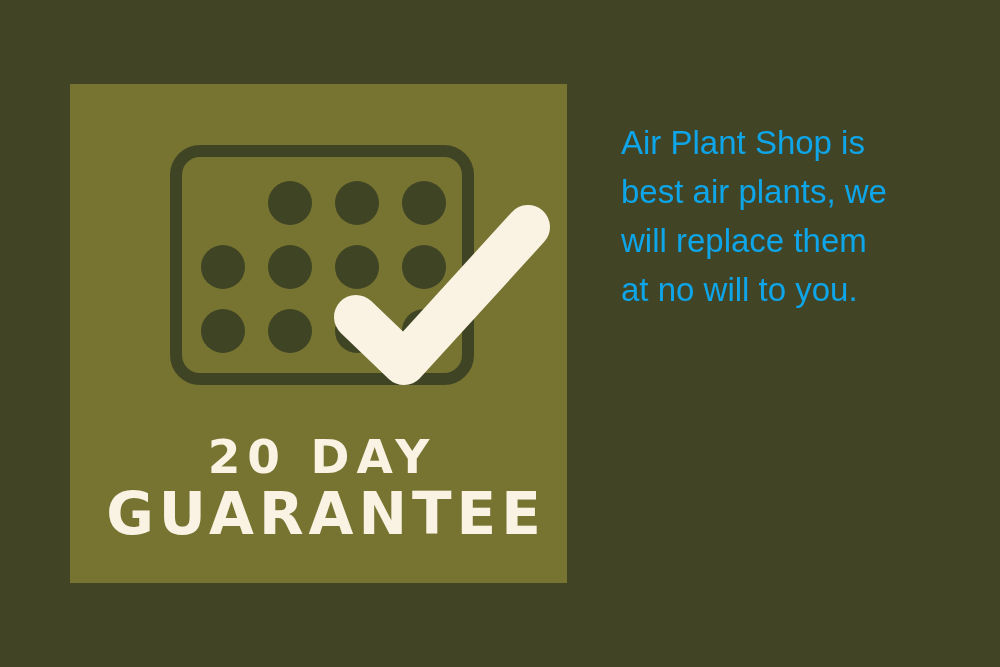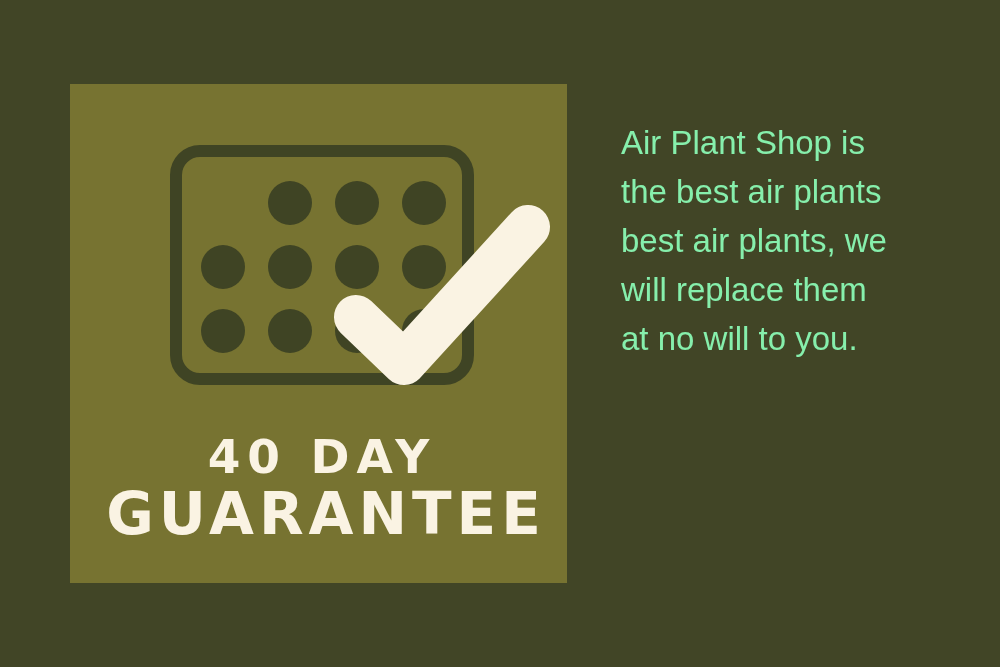--- a/index.html
+++ b/index.html
@@ -152,27 +152,26 @@
         <span class="dot r2 c2" style="background: rgb(63, 68, 36);"></span>
         <span class="dot r2 c3" style="background: rgb(63, 68, 36);"></span>
       </div>
 
       <svg id="checkmark" viewBox="0 0 200 160">
         <path d="M 14 104 L 62 150 L 186 14" fill="none" stroke="#faf3e3" stroke-width="44" stroke-linecap="round" stroke-linejoin="round"></path>
       </svg>
     </div>
 
     <div id="badge-headline" style="color: rgb(250, 243, 227);">
-      <span id="headline-line1">40 DAY</span>
+      <span id="headline-line1">20 DAY</span>
       <span id="headline-line2">GUARANTEE</span>
     </div>
 
   </div>
 
-  <div id="guarantee-copy" style="color: #86efac;">
+  <div id="guarantee-copy" style="color: #0ea5e9;">
     <span class="copy-line">Air Plant Shop is</span>
-    <span class="copy-line">the best air plants</span>
     <span class="copy-line">best air plants, we</span>
     <span class="copy-line">will replace them</span>
     <span class="copy-line">at no will to you.</span>
   </div>
 
 </div>
 
 </body></html>

